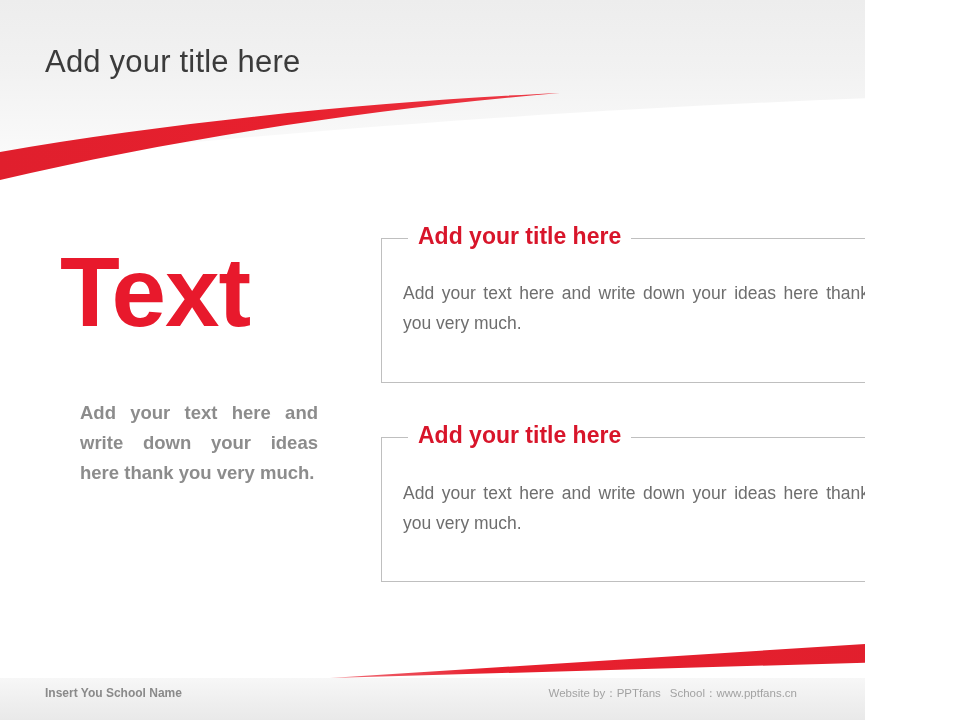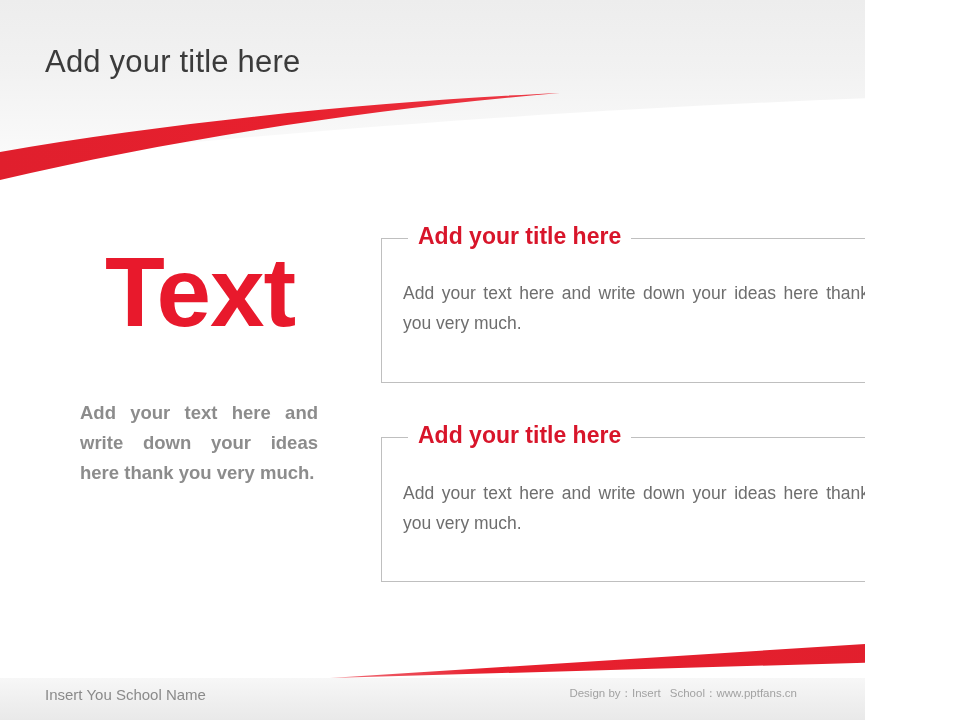--- a/index.html
+++ b/index.html
@@ -48,21 +48,20 @@
   .big-text {
     position: absolute;
     left: 60px;
     top: 243px;
     width: 280px;
     font-size: 98px;
     font-weight: 700;
     color: #e8192c;
     line-height: 1.02;
     letter-spacing: -1px;
-    text-align: center;
   }
   .left-para {
     position: absolute;
     left: 80px;
     top: 398px;
     width: 238px;
     font-size: 18.5px;
     font-weight: 700;
     color: #8c8c8c;
     line-height: 1.62;
@@ -117,22 +116,22 @@
     left: 0;
     top: 678px;
     width: 960px;
     height: 42px;
     background: linear-gradient(180deg, #f7f7f7 0%, #efefef 55%, #e9e9e9 100%);
   }
   .footer-left {
     position: absolute;
     left: 45px;
     top: 686px;
-    font-size: 15px;
-    font-weight: 400;
+    font-size: 12px;
+    font-weight: 700;
     color: #8a8a8a;
     white-space: nowrap;
   }
   .footer-right {
     position: absolute;
     right: 68px;
     top: 686px;
     font-size: 11.5px;
     color: #a2a2a2;
     white-space: nowrap;
@@ -205,17 +204,17 @@
         <stop offset="25%" stop-color="#e8202e"></stop>
         <stop offset="100%" stop-color="#e01f2d"></stop>
       </linearGradient>
     </defs>
     <path d="M960,8 L960,30 L330,48 Z" fill="url(#redGrad2)"></path>
   </svg>
 
   <div class="footer-bar"></div>
   <div class="footer-left">Insert You School Name</div>
   <div class="footer-right">
-    <span>Design by：Insert</span><span class="sep"></span><span>School：www.pptfans.cn</span>
+    <span>Website by：PPTfans</span><span class="sep"></span><span>School：www.pptfans.cn</span>
   </div>
   <div class="page-num">16</div>
 
 </div>
 
 </body></html>

